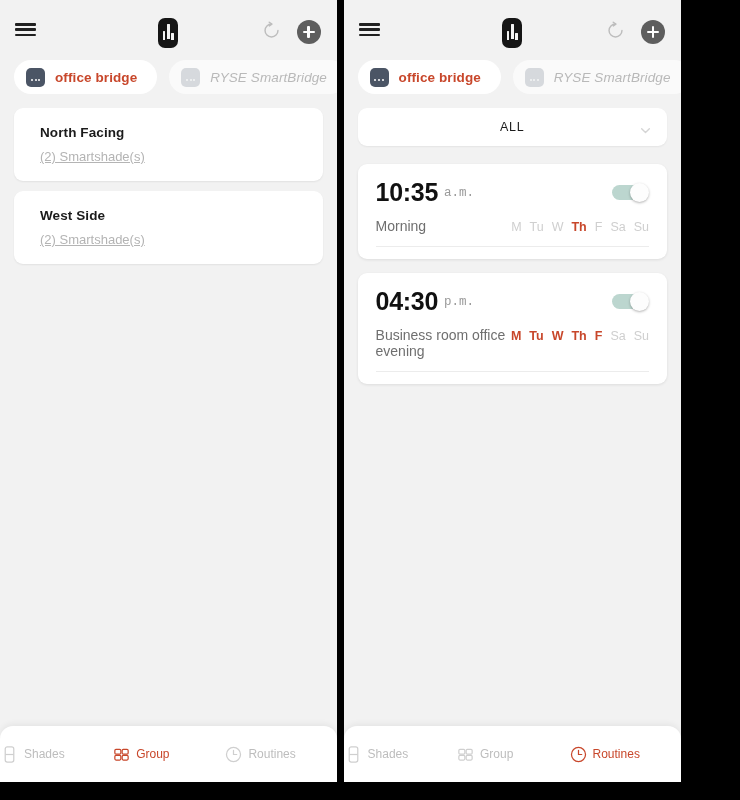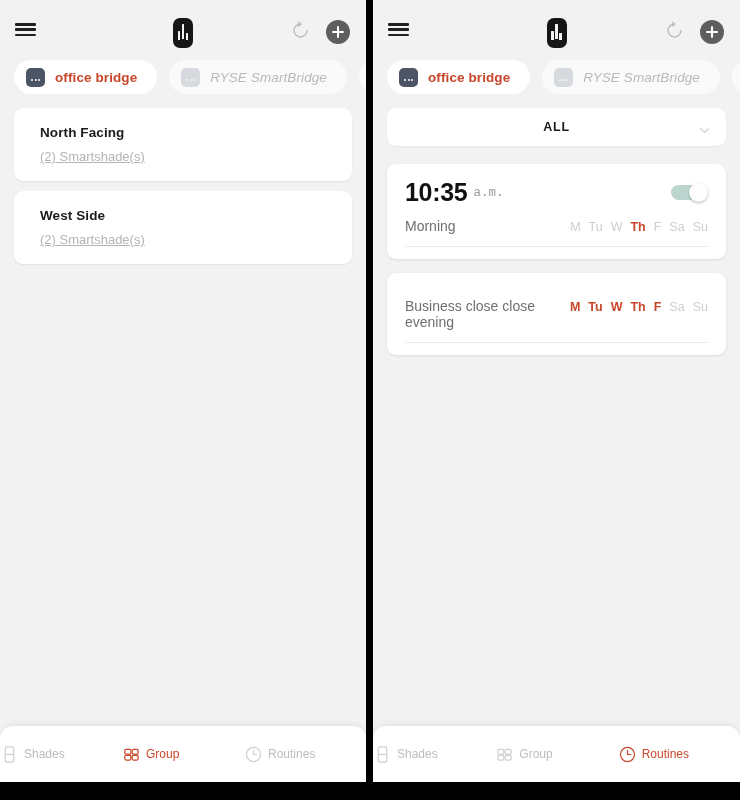--- a/index.html
+++ b/index.html
@@ -4,21 +4,21 @@
 <style>
   * { box-sizing: border-box; margin: 0; padding: 0; }
   html, body {
     width: 740px; height: 800px;
     font-family: "Liberation Sans", sans-serif;
     background: #000;
     overflow: hidden;
   }
   .screens {
     display: flex;
-    width: 740px; height: 800px;
+    width: 681px; height: 800px;
     background: #3b82f6;
   }
   .panel {
     position: relative;
     height: 800px;
     background: #f2f2f2;
     overflow: hidden;
     display: flex;
     flex-direction: column;
   }
@@ -141,21 +141,21 @@
   .dropdown {
     background: #fff;
     border-radius: 9px;
     height: 38px;
     display: flex; align-items: center; justify-content: center;
     position: relative;
     box-shadow: 0 1px 2px rgba(0,0,0,.06);
     cursor: pointer;
     margin-bottom: 18px;
   }
-  .dropdown-label { font-size: 12.5px; font-weight: 700; color: #1b1b1b; letter-spacing: .8px; }
+  .dropdown-label { font-size: 12.5px; font-weight: 400; color: #1b1b1b; letter-spacing: .8px; }
   .chev {
     position: absolute; right: 16px; top: 14px;
     width: 11px; height: 11px;
   }
 
   
   .routine-card {
     background: #fff;
     border-radius: 9px;
     padding: 14px 18px 12px 18px;
@@ -394,22 +394,30 @@
             <span class="on">Th</span>
             <span>F</span>
             <span>Sa</span>
             <span>Su</span>
           </span>
         </div>
         <div class="hr"></div>
       </div>
 
       <div class="routine-card">
+        <div class="routine-top">
+          <span class="r-time">04:30</span>
+          <span class="r-merid">p.m.</span>
+          <span class="toggle">
+            <span class="track"></span>
+            <span class="knob"></span>
+          </span>
+        </div>
         <div class="routine-mid">
-          <span class="r-name">Business close close evening</span>
+          <span class="r-name">Business room office evening</span>
           <span class="r-days">
             <span class="on">M</span>
             <span class="on">Tu</span>
             <span class="on">W</span>
             <span class="on">Th</span>
             <span class="on">F</span>
             <span>Sa</span>
             <span>Su</span>
           </span>
         </div>

